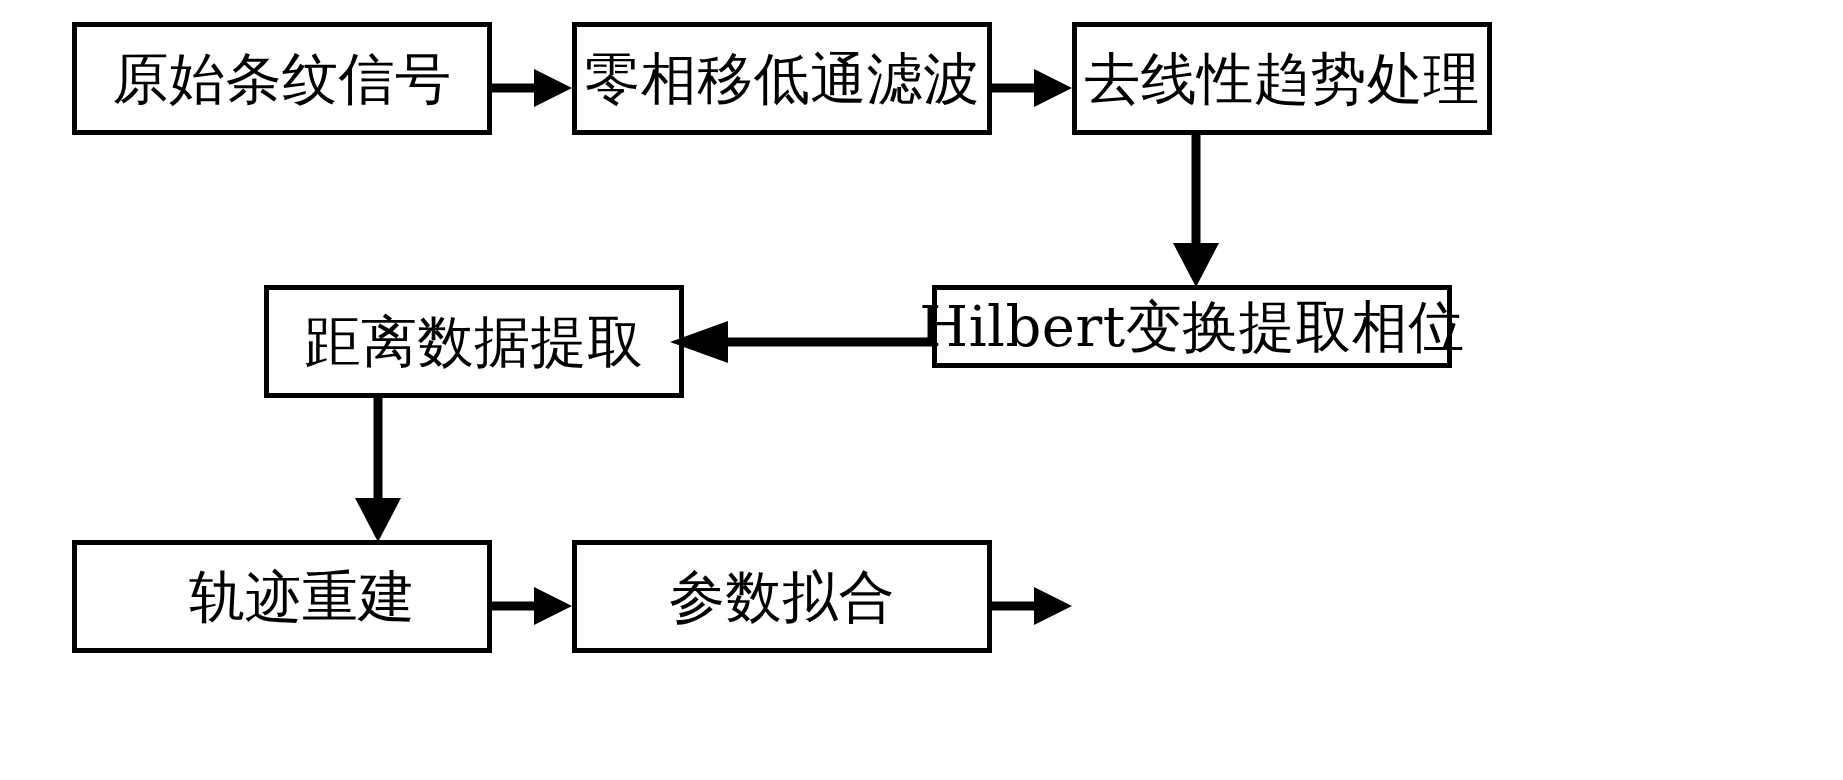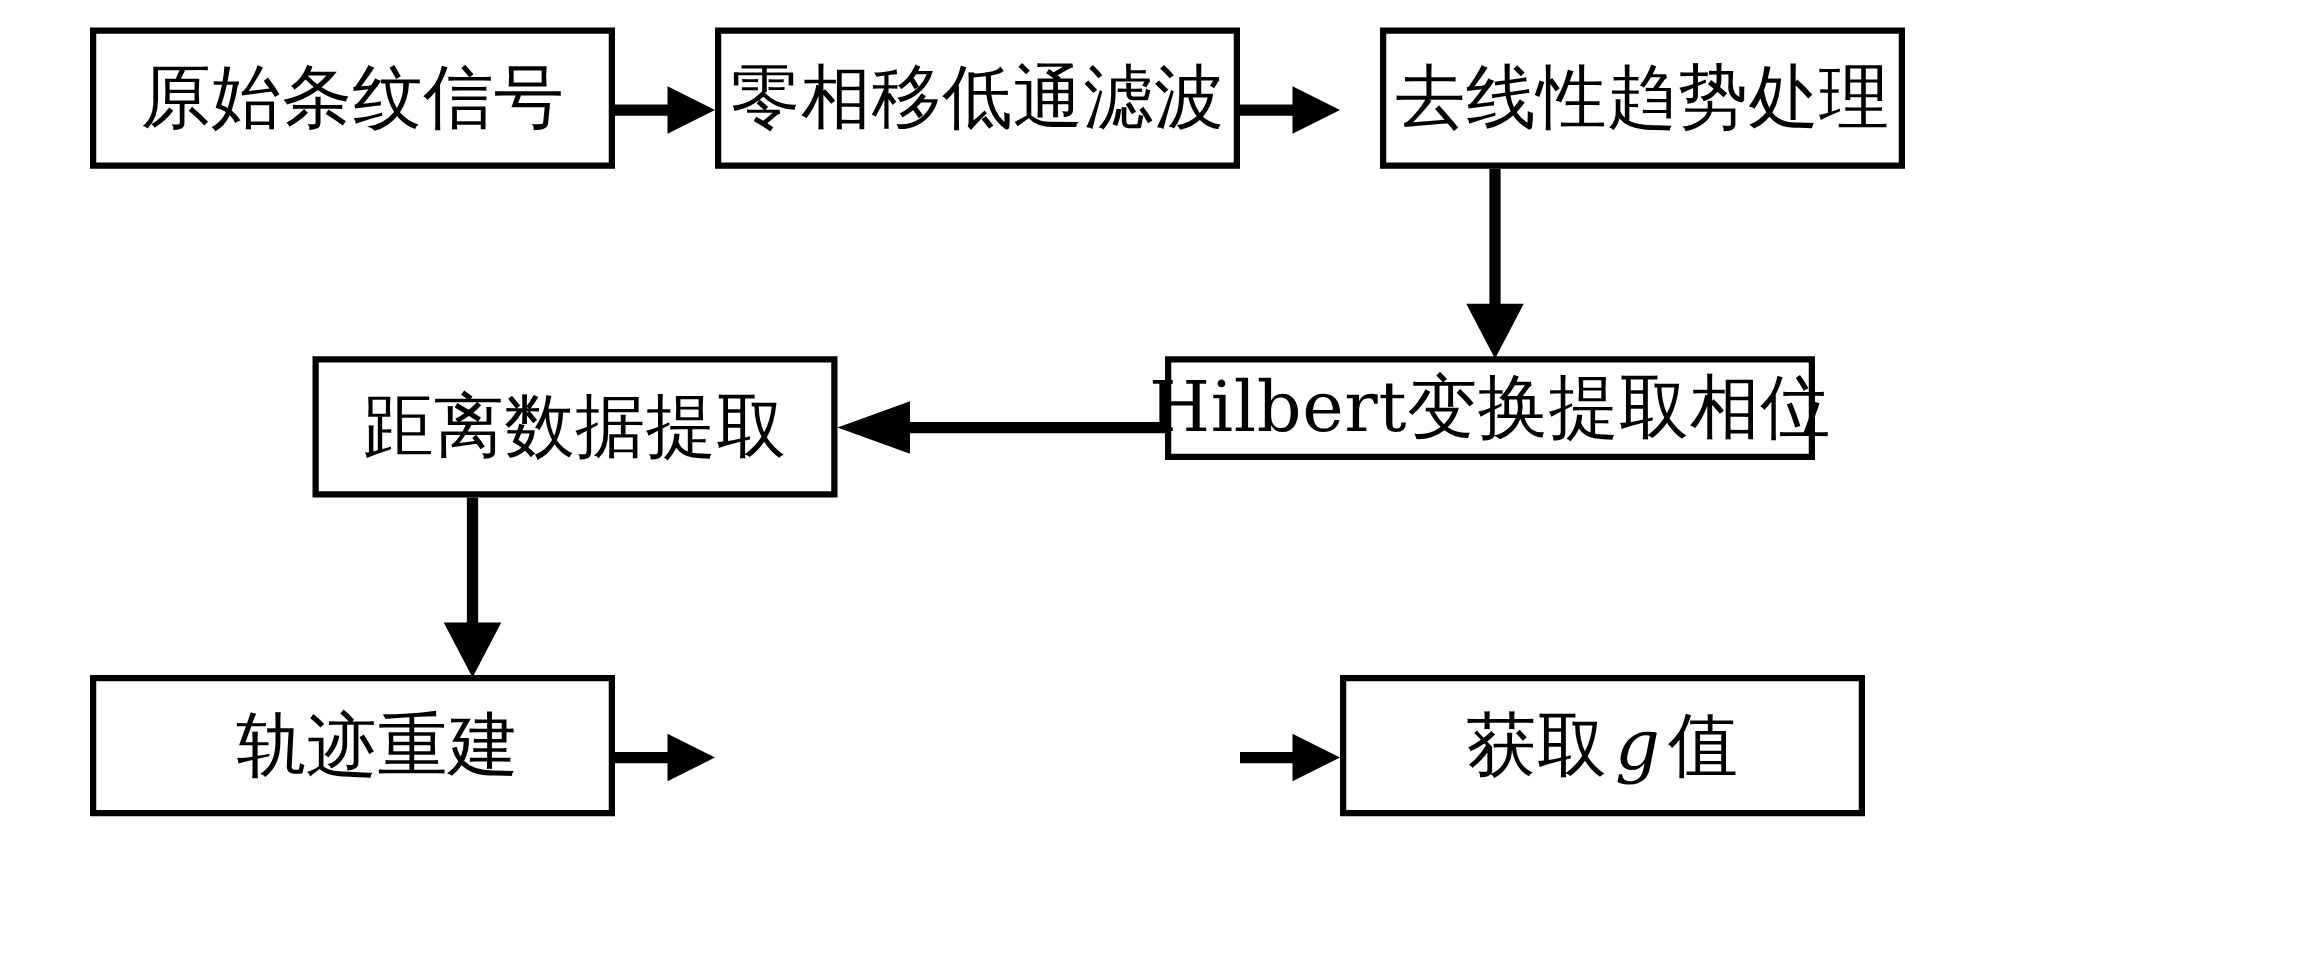--- a/index.html
+++ b/index.html
@@ -55,42 +55,40 @@
 <div id="canvas">
 
   <div class="node" style="left:72px; top:22px; width:420px; height:113px;">
     <span class="node-label">原始条纹信号</span>
   </div>
 
   <div class="node" style="left:572px; top:22px; width:420px; height:113px;">
     <span class="node-label">零相移低通滤波</span>
   </div>
 
-  <div class="node" style="left:1072px; top:22px; width:420px; height:113px;margin-left:32px;">
+  <div class="node" style="left:1072px; top:22px; width:420px; height:113px;">
     <span class="node-label">去线性趋势处理</span>
   </div>
 
-  <div class="node" style="left:250px; top:285px; width:420px; height:113px;">
+  <div class="node" style="left:264px; top:285px; width:420px; height:113px;">
     <span class="node-label">距离数据提取</span>
   </div>
 
   <div class="node" style="left:932px; top:285px; width:520px; height:83px;">
     <span class="node-label">Hilbert变换提取相位</span>
   </div>
 
   <div class="node" style="left:72px; top:540px; width:420px; height:113px;padding-left:40px;">
     <span class="node-label">轨迹重建</span>
   </div>
 
+  <div class="node" style="left:572px; top:540px; width:420px; height:113px;">
+    <span class="node-label">参数拟合</span>
+  </div>
 
-  <div class="node" style="left:1072px; top:540px; width:420px; height:113px;">
-    <span class="node-label">
-      <span>获取</span><span class="sym">g</span><span>值</span>
-    </span>
-  </div>
 
   <div class="edge" style="left:492px; top:60px; width:80px; height:56px;">
     <svg width="80" height="56" viewBox="0 0 80 56">
       <line x1="0" y1="28" x2="48" y2="28" stroke="#000" stroke-width="9"></line>
       <polygon points="42,9 80,28 42,47" fill="#000"></polygon>
     </svg>
   </div>
 
   <div class="edge" style="left:992px; top:60px; width:80px; height:56px;">
     <svg width="80" height="56" viewBox="0 0 80 56">

